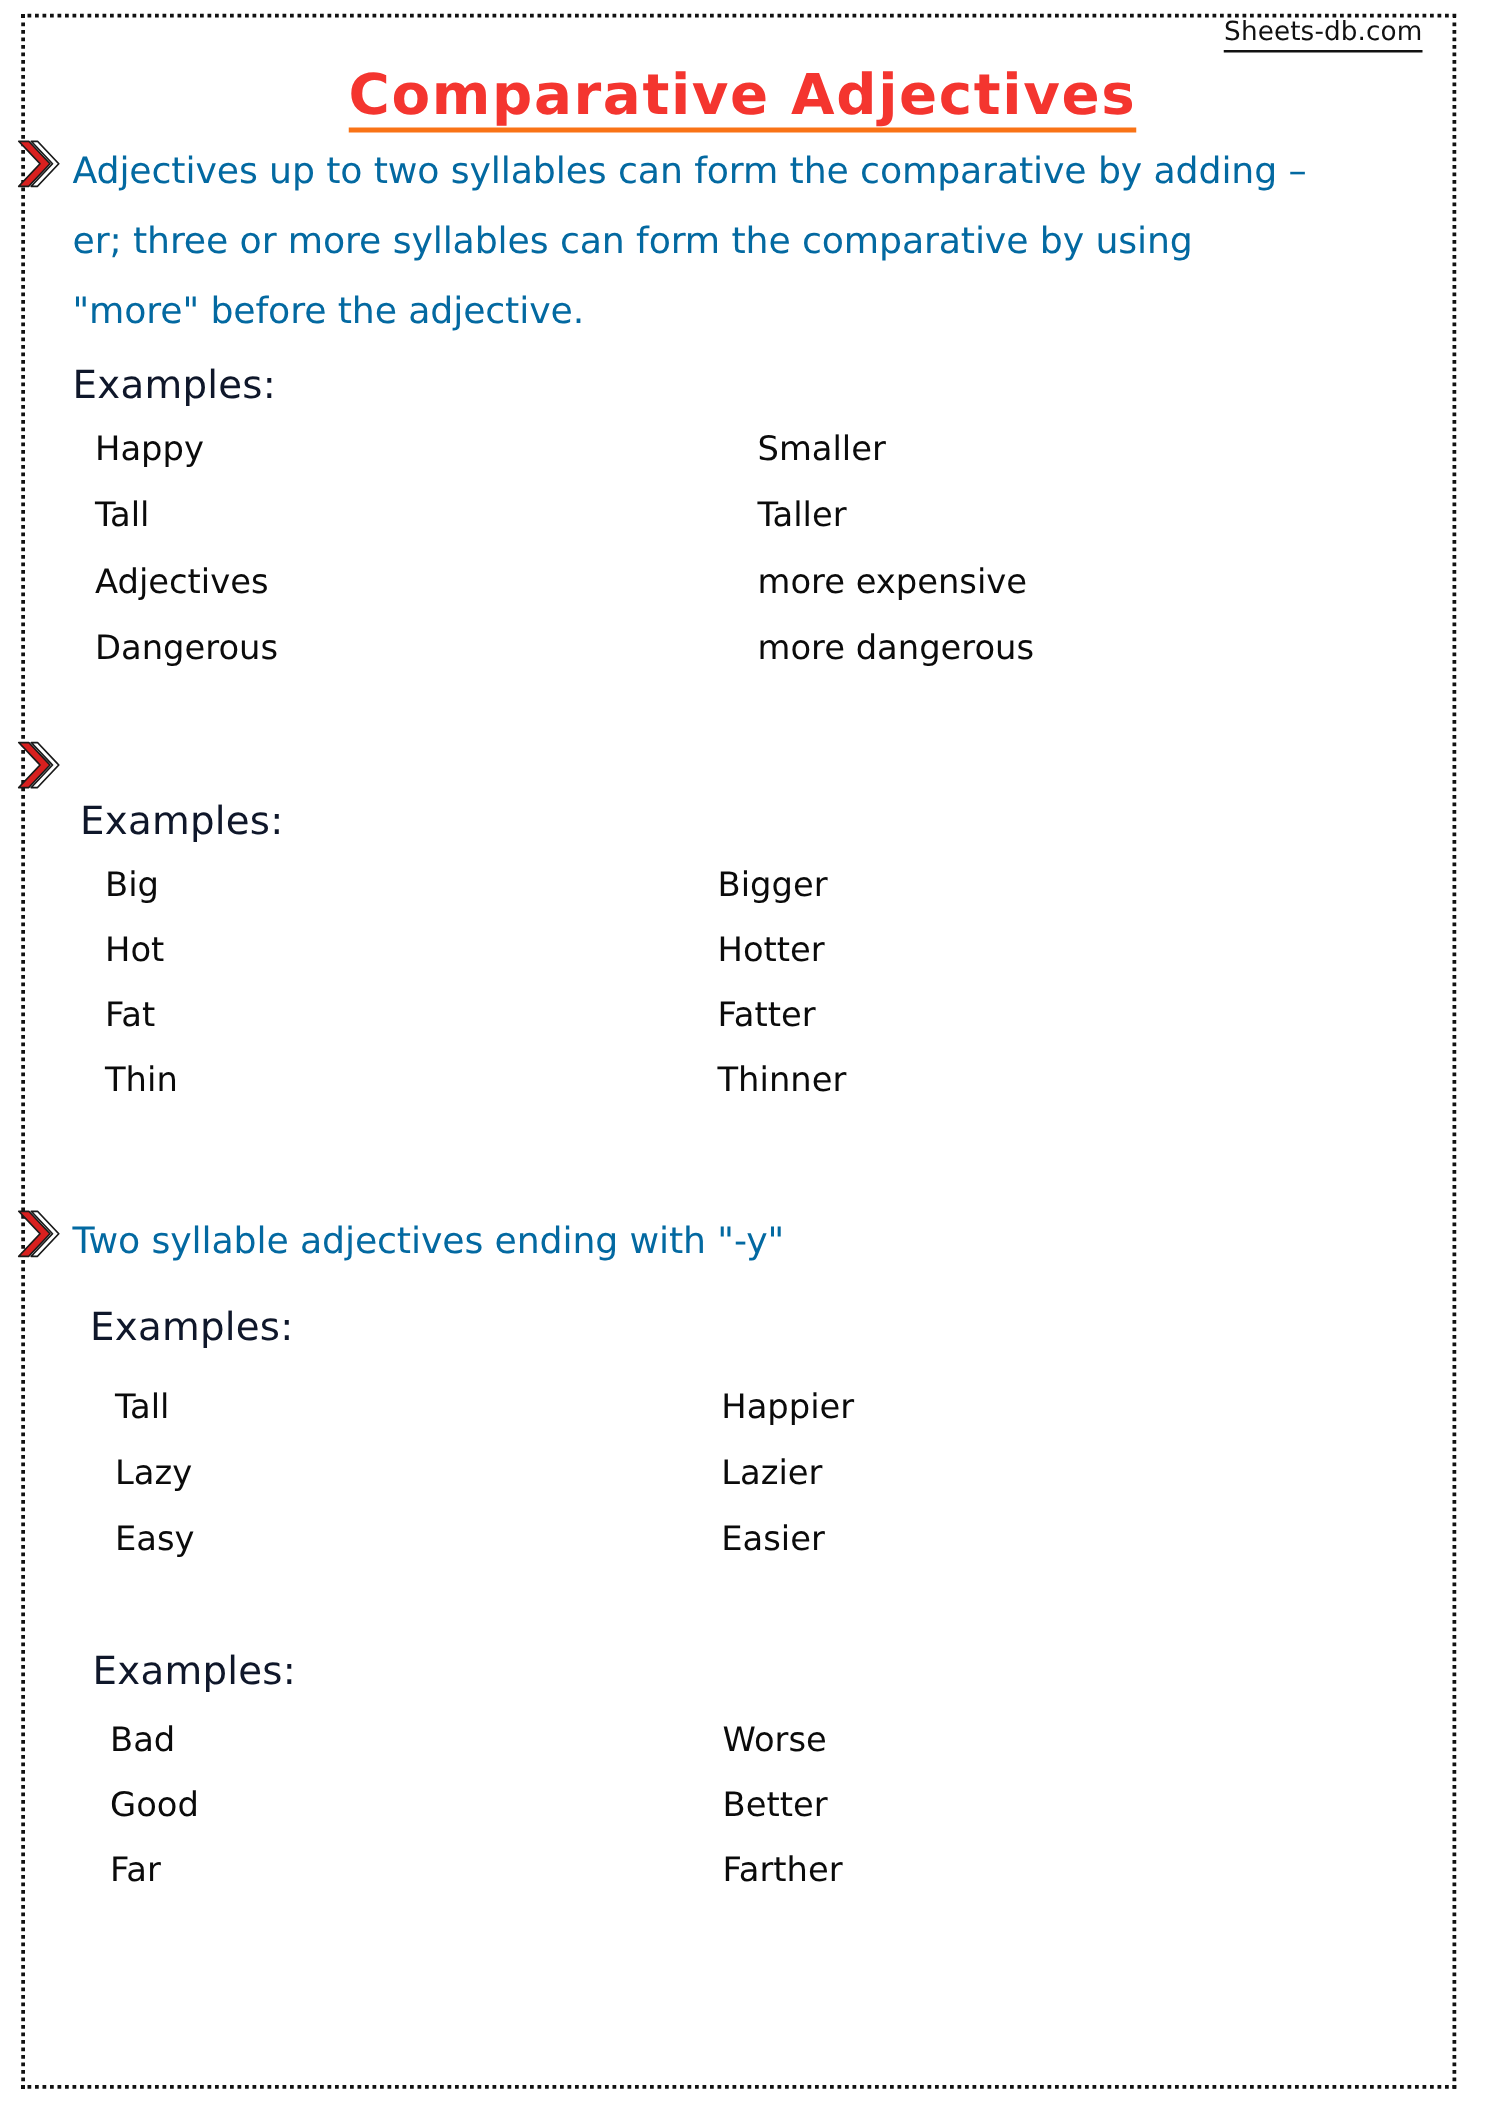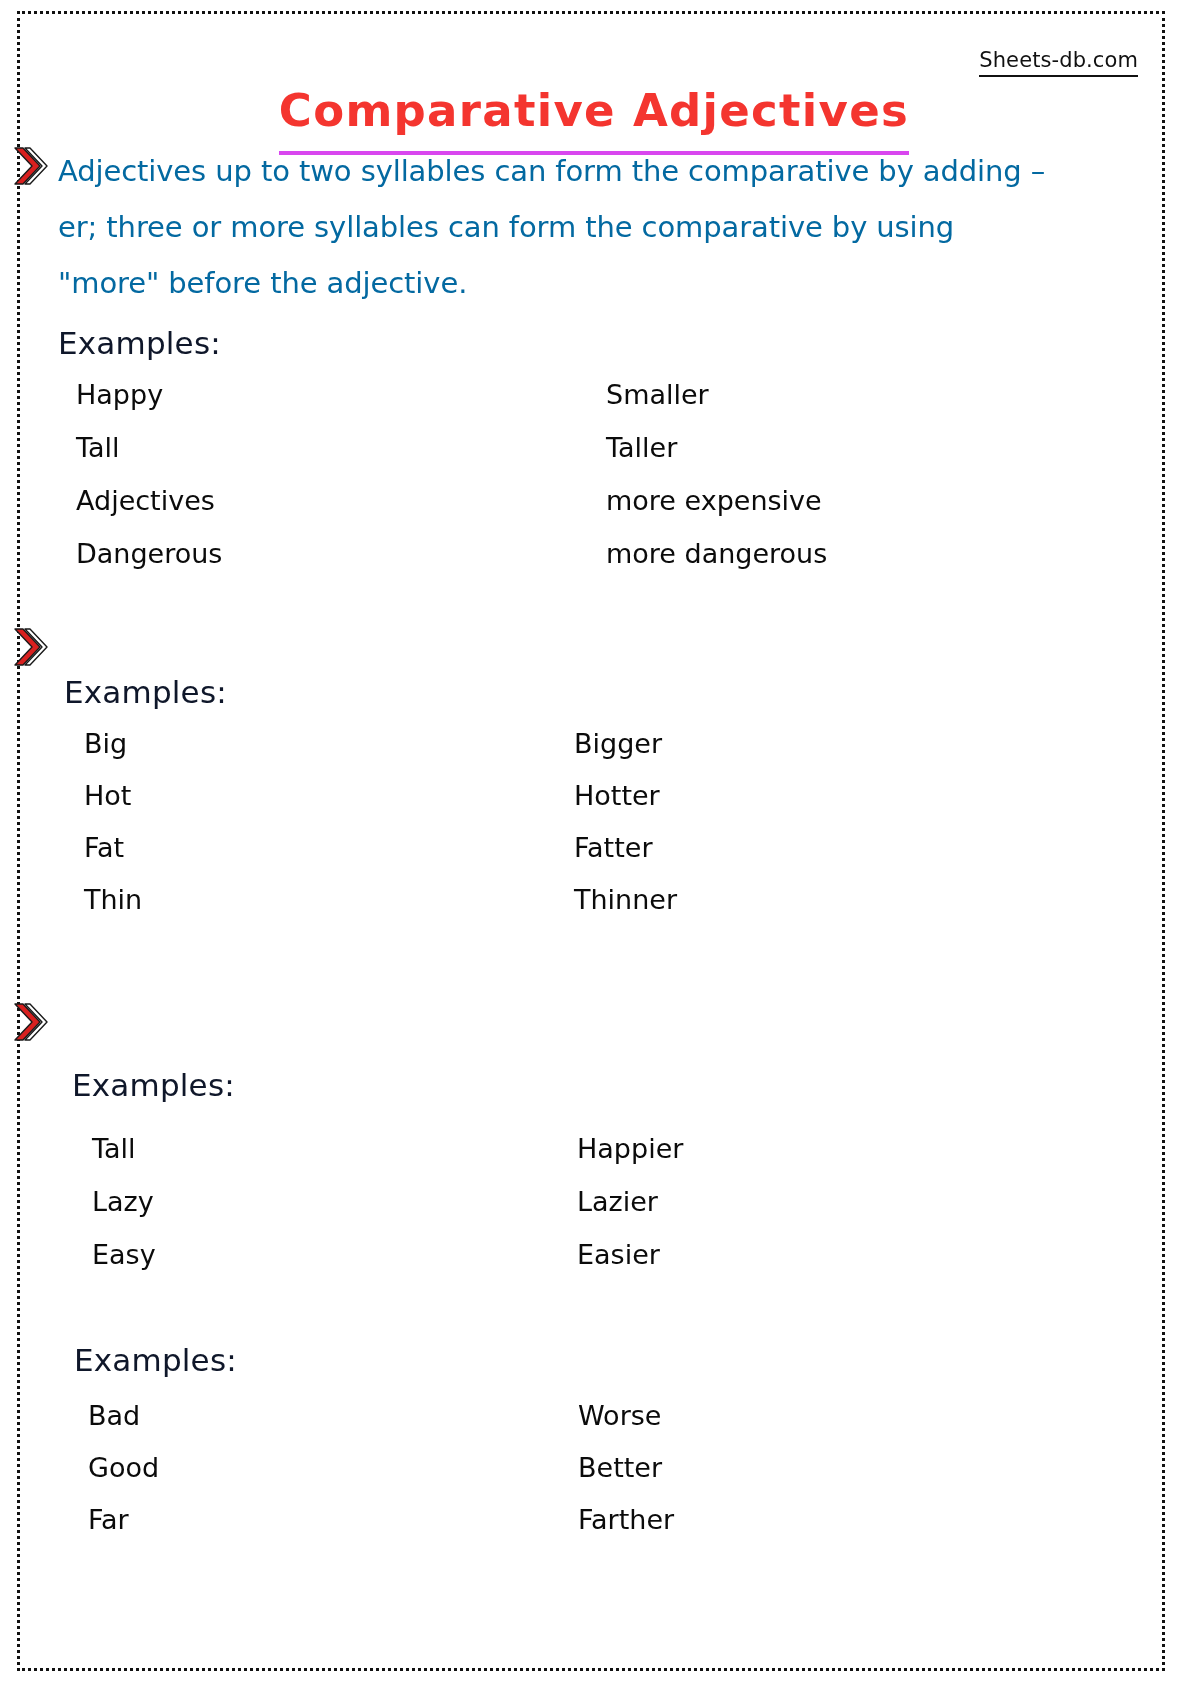--- a/index.html
+++ b/index.html
@@ -40,21 +40,21 @@
   .content {
     position: relative;
     z-index: 2;
     box-sizing: border-box;
     padding: 0 26px 0 24px;
   }
 
   
   .site-credit {
     text-align: right;
-    padding: 48px 26px 0 0;
+    padding: 13px 26px 0 0;
     font-family: "DejaVu Sans", sans-serif;
     font-size: 21px;
     color: #111111;
     letter-spacing: 0.1px;
   }
   .site-credit span {
     border-bottom: 2px solid #111111;
     padding-bottom: 3px;
   }
 
@@ -62,22 +62,22 @@
   .title {
     margin: 12px 0 0 0;
     text-align: center;
     font-family: "DejaVu Sans", sans-serif;
     font-size: 45px;
     font-weight: bold;
     color: #f4352f;
     letter-spacing: 1.3px;
   }
   .title span {
-    border-bottom: 4px solid #d946ef;
-    padding-bottom: 14px;
+    border-bottom: 4px solid #f97316;
+    padding-bottom: 0;
   }
 
   
   .rule-block {
     position: relative;
     margin: 0;
   }
 
   .rule-head {
     display: flex;
@@ -229,20 +229,21 @@
               </tr>
             </tbody>
           </table>
         </div>
         <div class="rule-block" id="block-2">
           <div class="rule-head">
   <svg class="chevron-icon" viewBox="0 0 34 42" xmlns="http://www.w3.org/2000/svg">
     <path d="M1 3 L18 21 L1 39 L9 39 L26 21 L9 3 Z" fill="#d8201f" stroke="#1a1a1a" stroke-width="1.4" stroke-linejoin="round"></path>
     <path d="M11 3 L28 21 L11 39 L16 39 L33 21 L16 3 Z" fill="#ffffff" stroke="#1a1a1a" stroke-width="1.4" stroke-linejoin="round"></path>
   </svg>
+<div class="rule-text">Two syllable adjectives ending with "-y"</div>
           </div>
           <div class="examples-label">Examples:</div>
           <table class="word-table">
             <tbody>
               <tr>
                 <td class="base col-base">Tall</td>
                 <td class="comp col-comp">Happier</td>
               </tr>
               <tr>
                 <td class="base col-base">Lazy</td>

